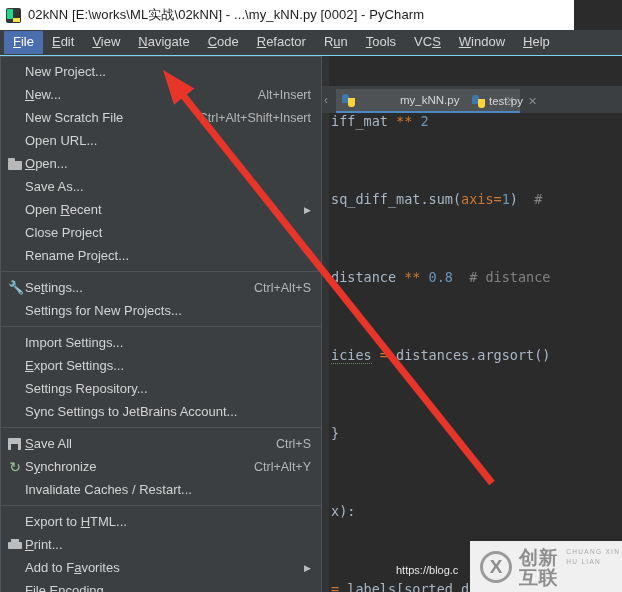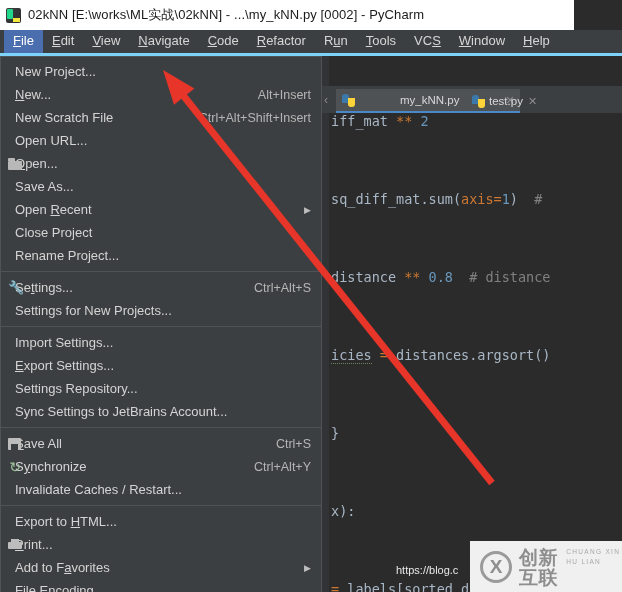--- a/index.html
+++ b/index.html
@@ -31,21 +31,21 @@
   }
   .titlebar-text {
     font-size:13px; color:#1a1a1a; white-space:nowrap;
     letter-spacing:0.1px;
   }
 
   
   .menubar {
     position:absolute; left:0; top:30px; width:622px; height:26px;
     background:#3c3f41; display:flex; align-items:center;
-    padding-left:4px; border-bottom:3px solid #7dd3fc;
+    padding-left:4px; border-bottom:1px solid #7dd3fc;
   }
   .menubar-item {
     font-size:13px; color:#d6d6d6; padding:3px 9px 4px 9px;
     white-space:nowrap; line-height:1.2;
   }
   .menubar-item.active { background:#4b6eaf; color:#ffffff; }
   .menubar-item .mn { text-decoration:underline; }
 
   
   .editor-wrap {
@@ -99,21 +99,21 @@
   .squig   { border-bottom:1px dotted #6a8759; }
 
   
   .menu {
     position:absolute; left:0; top:56px; width:322px;
     background:#3c3f41; border:1px solid #4f5355;
     padding:3px 0 4px 0; z-index:40;
   }
   .mi {
     position:relative; height:23px; display:flex; align-items:center;
-    padding-left:14px; padding-right:10px;
+    padding-left:24px; padding-right:10px;
     font-size:13px; color:#d4d4d4; white-space:nowrap;
   }
   .mi .label { flex:0 0 auto; }
   .mi .accel {
     margin-left:auto; padding-left:18px; color:#b5b5b5; font-size:12.5px;
   }
   .mi .submenu-arrow {
     margin-left:auto; color:#bdbdbd; font-size:9px; padding-left:14px;
   }
   .mi .mn { text-decoration:underline; }

